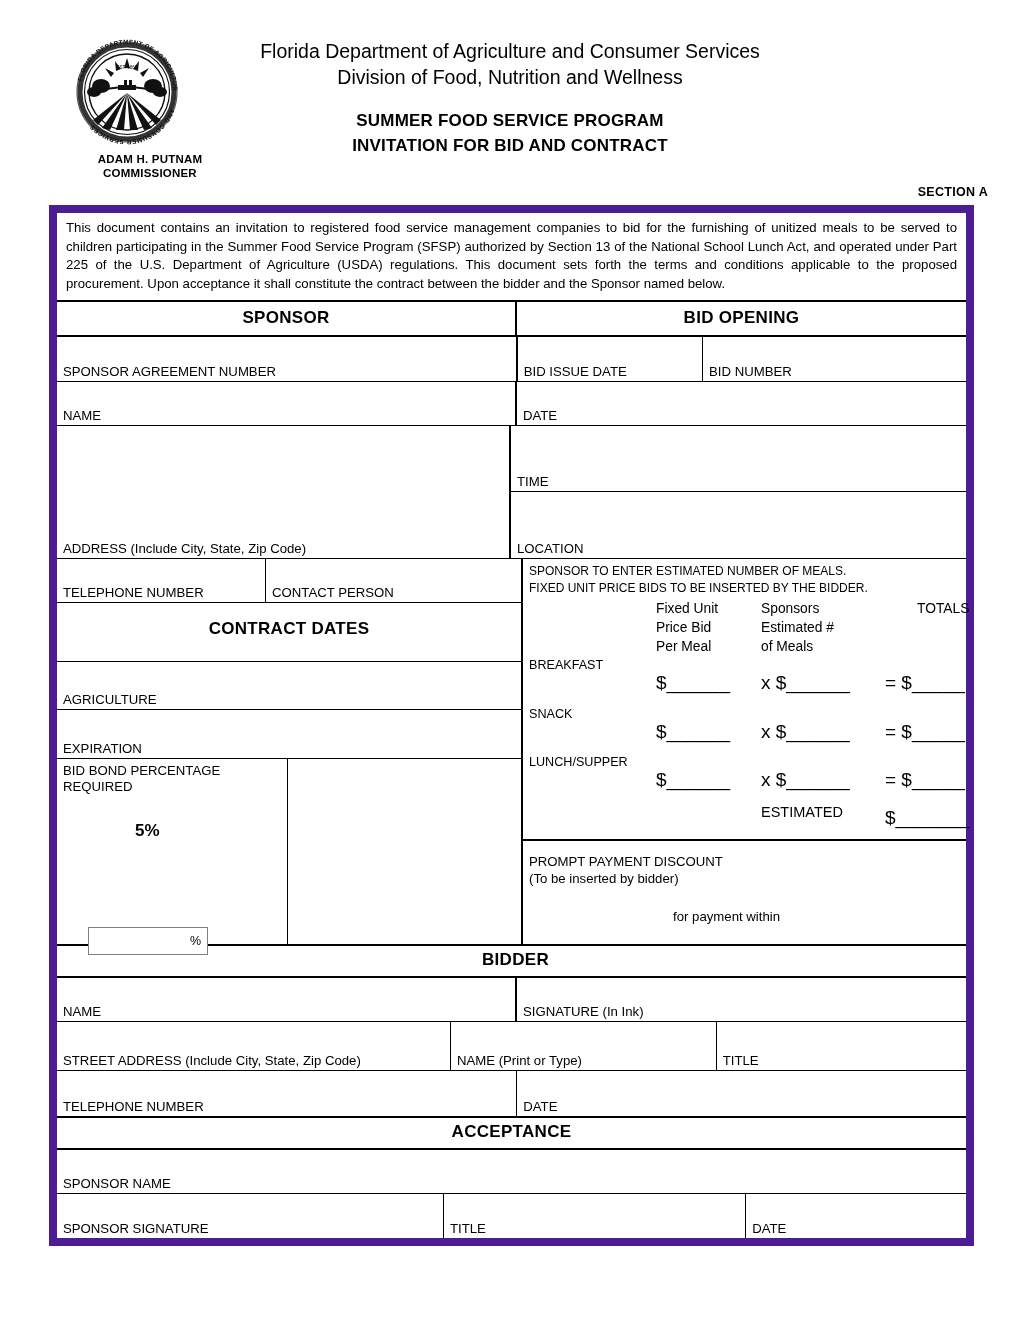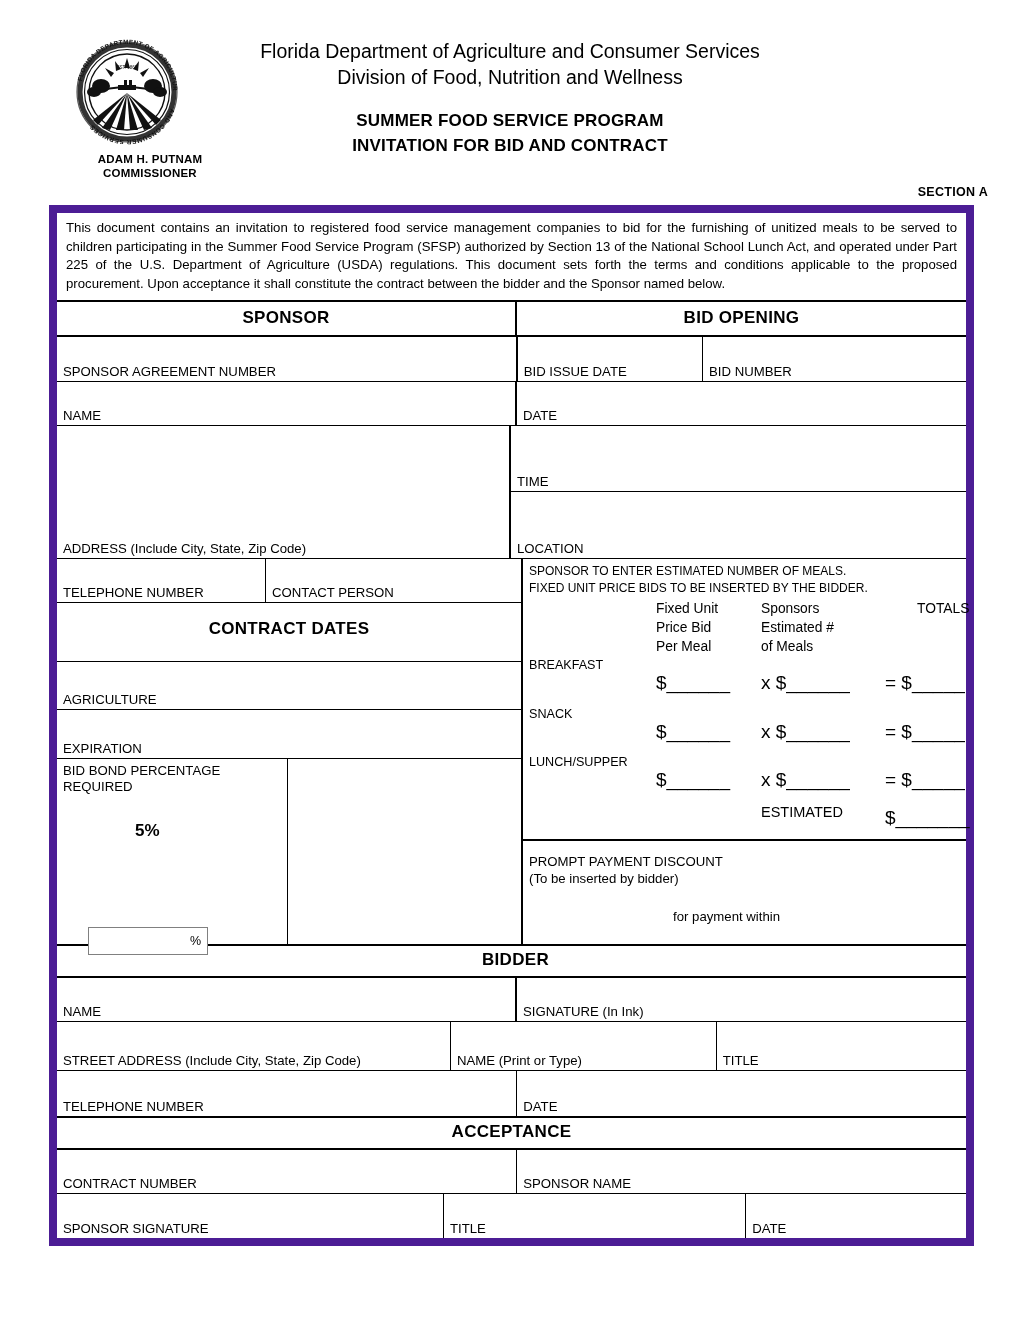--- a/index.html
+++ b/index.html
@@ -305,23 +305,20 @@
         <span class="lab">TELEPHONE NUMBER</span>
       </div>
       <div class="cell" style="width:455px;height:45px">
         <span class="lab">DATE</span>
       </div>
     </div>
 
     <div class="cell bar banner" style="padding:4px 0 6px 0">ACCEPTANCE</div>
 
     <div class="row hdiv">
-      <div class="cell vdiv1" style="width:466px;height:43px">
-        <span class="lab">CONTRACT NUMBER</span>
-      </div>
       <div class="cell" style="width:455px;height:43px">
         <span class="lab">SPONSOR NAME</span>
       </div>
     </div>
 
     <div class="row">
       <div class="cell vdiv1" style="width:392px;height:44px">
         <span class="lab">SPONSOR SIGNATURE</span>
       </div>
       <div class="cell vdiv1" style="width:306px;height:44px">

